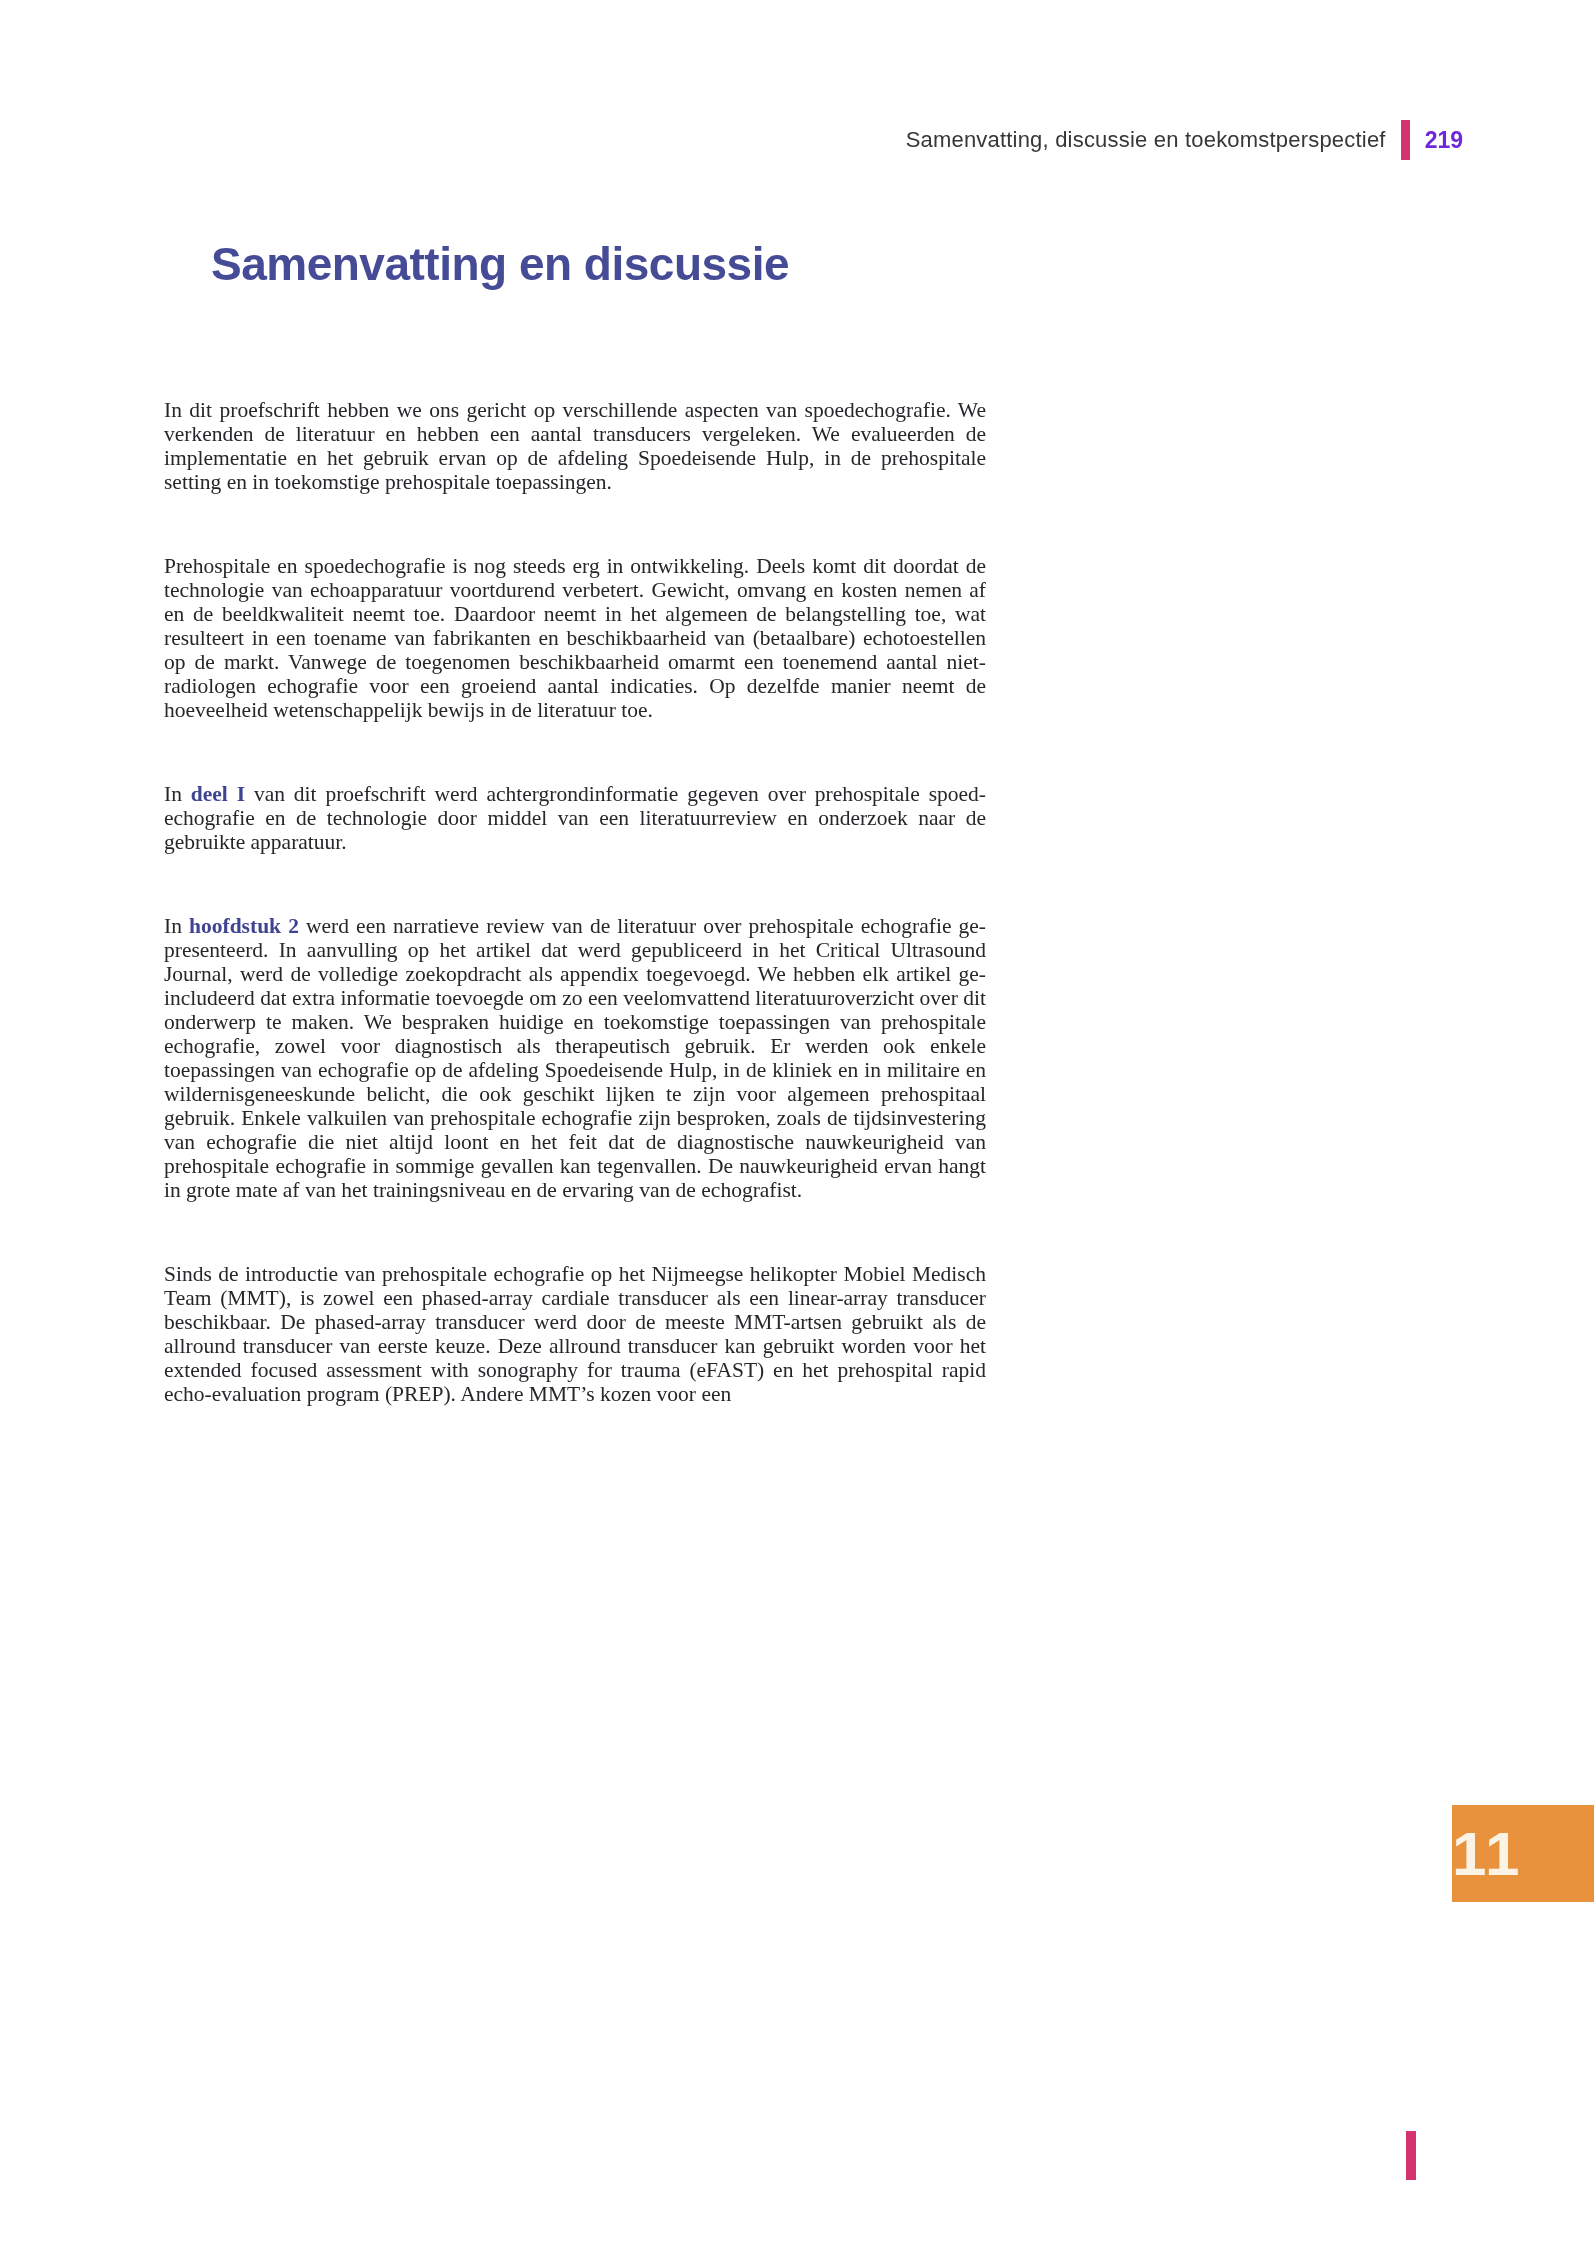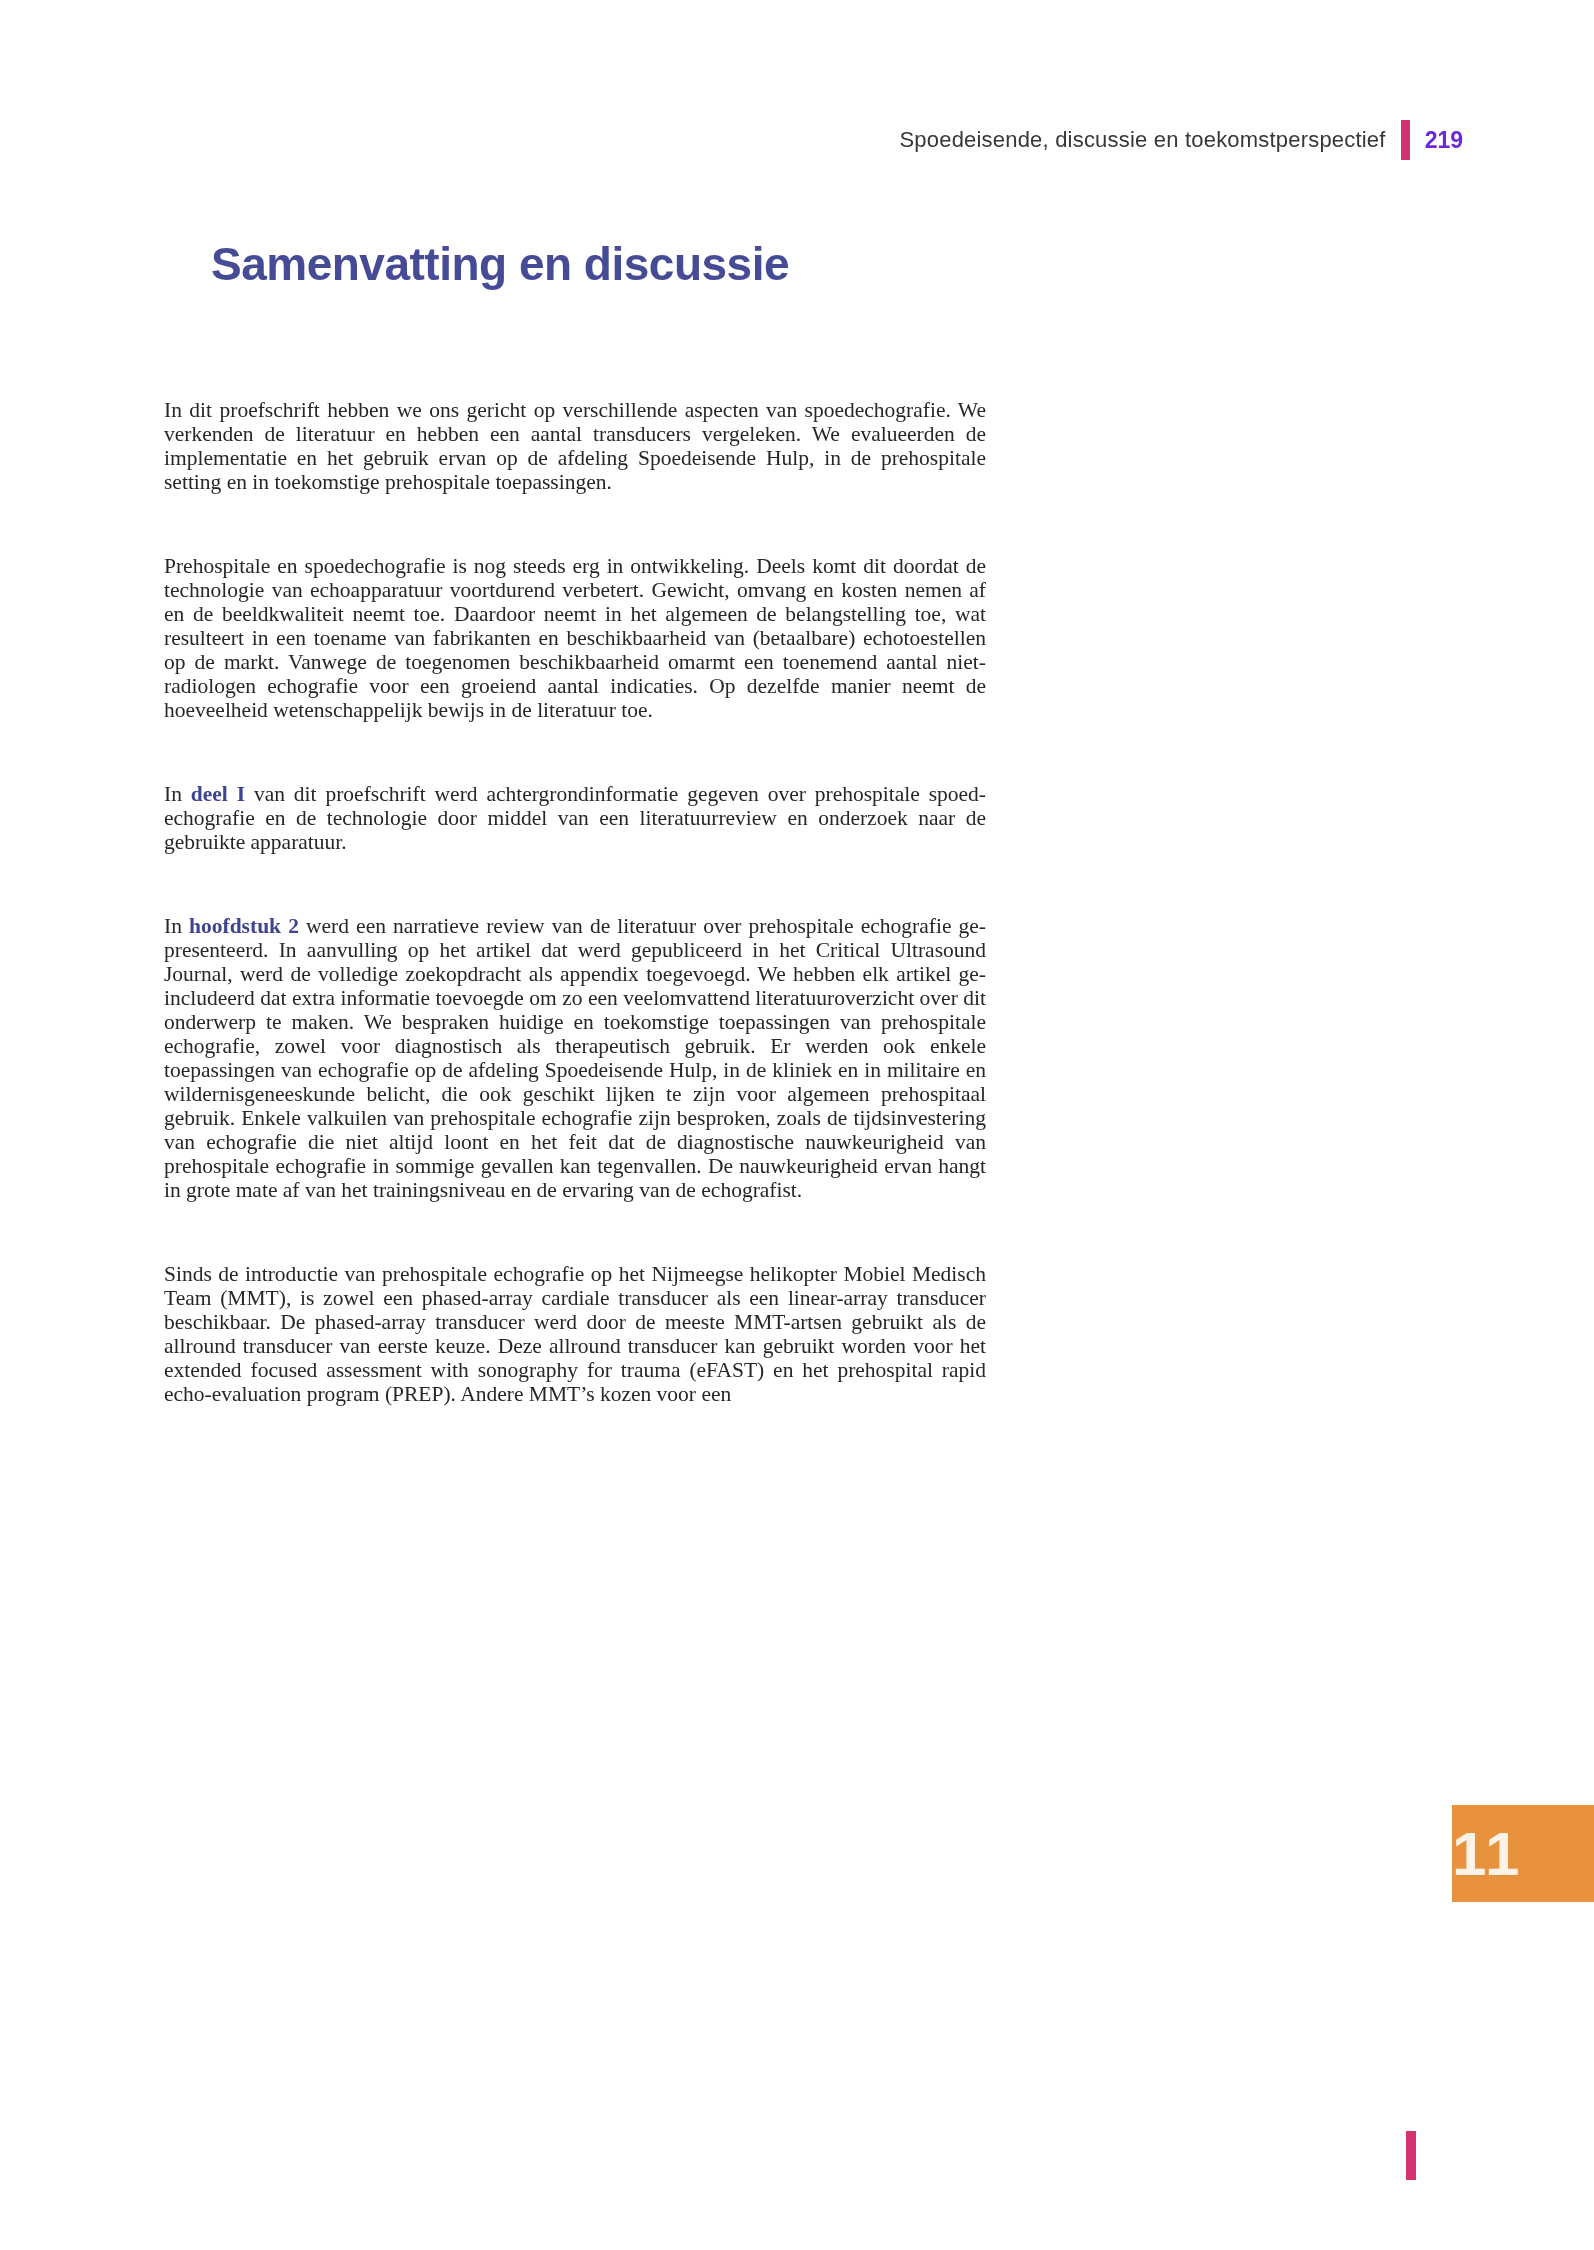--- a/index.html
+++ b/index.html
@@ -64,21 +64,21 @@
     width:10px;height:49px;
     background:var(--accent-pink);
   }
 </style>
 </head>
 <body>
 
 <div class="page">
 
   <header class="running-header">
-    <span class="running-title">Spoedeisende, discussie en toekomstperspectief</span>
+    <span class="running-title">Samenvatting, discussie en toekomstperspectief</span>
     <span class="header-bar"></span>
     <span class="page-number">219</span>
   </header>
 
   <h1 class="chapter-title">Samenvatting en discussie</h1>
 
   <main class="body-column" id="paragraphs">
       <p><span class="run-normal">In dit proefschrift hebben we ons gericht op verschillende aspecten van spoedechografie. We verkenden de literatuur en hebben een aantal transducers vergeleken. We evalueerden de implementatie en het gebruik ervan op de afdeling Spoedeisende Hulp, in de prehospitale setting en in toekomstige prehospitale toepassingen.</span></p>
       <p><span class="run-normal">Prehospitale en spoedechografie is nog steeds erg in ontwikkeling. Deels komt dit doordat de technologie van echoapparatuur voortdurend verbetert. Gewicht, omvang en kosten nemen af en de beeldkwaliteit neemt toe. Daardoor neemt in het algemeen de belangstelling toe, wat resulteert in een toename van fabrikanten en beschikbaarheid van (betaalbare) echo­toestellen op de markt. Vanwege de toegenomen beschikbaarheid omarmt een toenemend aantal niet-radiologen echografie voor een groeiend aantal indicaties. Op dezelfde manier neemt de hoeveelheid wetenschappelijk bewijs in de literatuur toe.</span></p>
       <p><span class="run-normal">In </span><span class="run-bold-blue">deel I</span><span class="run-normal"> van dit proefschrift werd achtergrondinformatie gegeven over prehospitale spoed­echografie en de technologie door middel van een literatuurreview en onderzoek naar de gebruikte apparatuur.</span></p>

